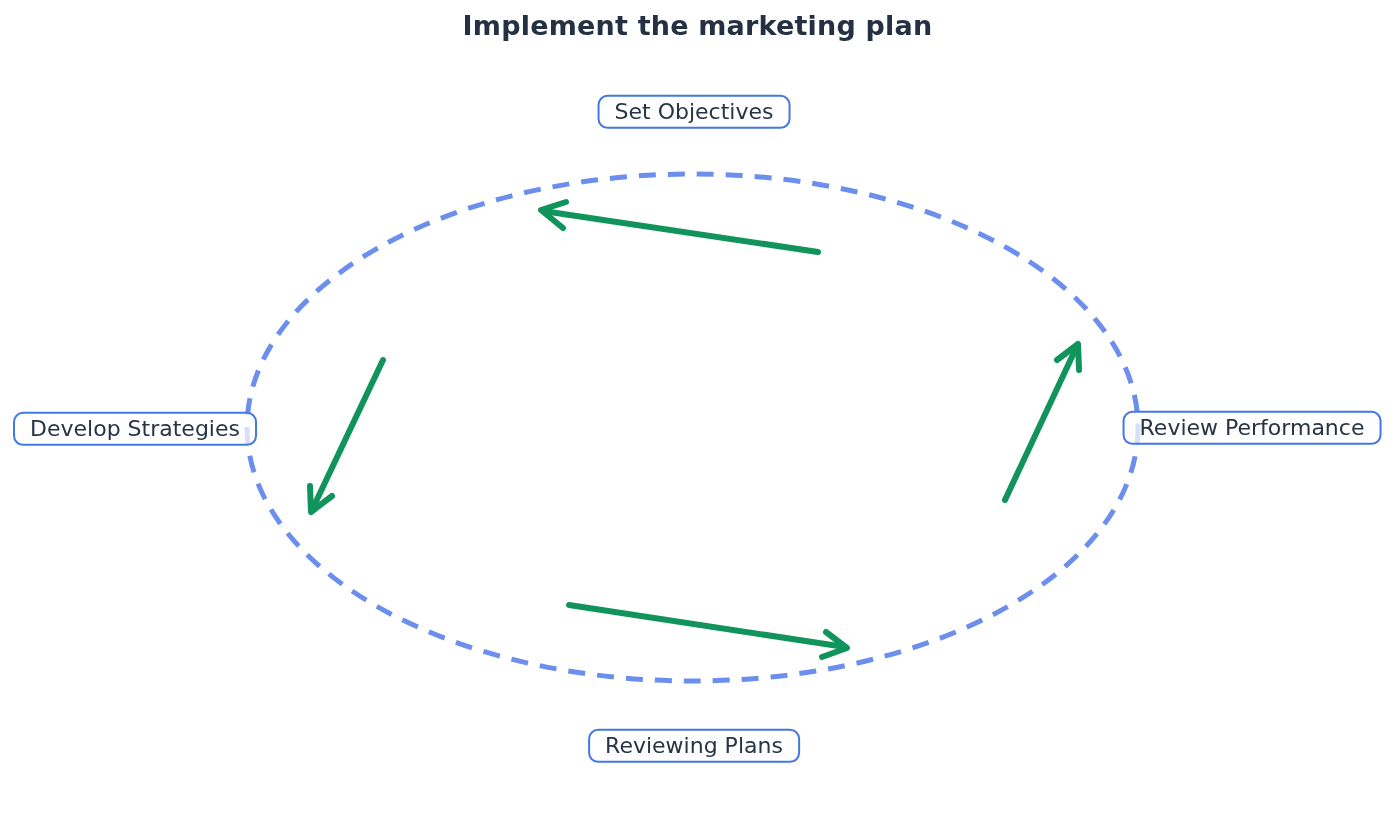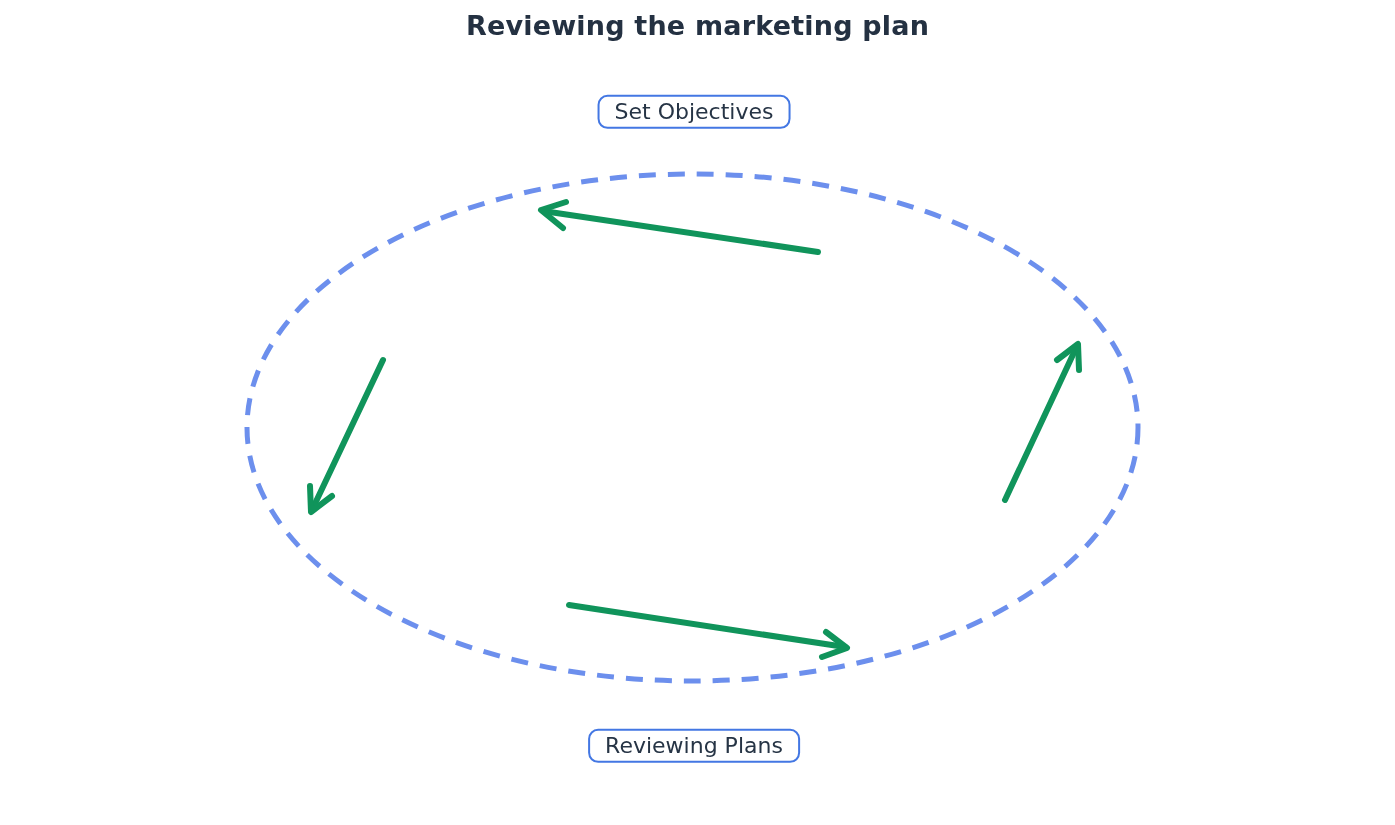--- a/index.html
+++ b/index.html
@@ -64,21 +64,21 @@
   .node-top    { left: 694px;  top: 112px; }
   .node-left   { left: 135px;  top: 429px; }
   .node-right  { left: 1252px; top: 428px; }
   .node-bottom { left: 694px;  top: 746px; }
 </style>
 </head>
 <body>
 
 <div class="canvas">
 
-  <div class="diagram-title">Reviewing the marketing plan</div>
+  <div class="diagram-title">Implement the marketing plan</div>
 
   <svg class="cycle-svg" viewBox="0 0 1395 825">
 
     <ellipse class="cycle-ellipse" cx="692.5" cy="427.5" rx="445.5" ry="253.5"></ellipse>
 
     <g>
       <path class="arrow" d="M818,252 L543,211"></path>
       <path class="arrow" d="M563,228 L541,210 L566,202"></path>
     </g>
 
@@ -93,17 +93,19 @@
     </g>
 
     <g>
       <path class="arrow" d="M1005,500 L1077,346"></path>
       <path class="arrow" d="M1057,360 L1078,344 L1079,370"></path>
     </g>
   </svg>
 
   <div class="node node-top">Set Objectives</div>
 
+  <div class="node node-left">Develop Strategies</div>
 
   <div class="node node-bottom">Reviewing Plans</div>
 
+  <div class="node node-right">Review Performance</div>
 
 </div>
 
 </body></html>

